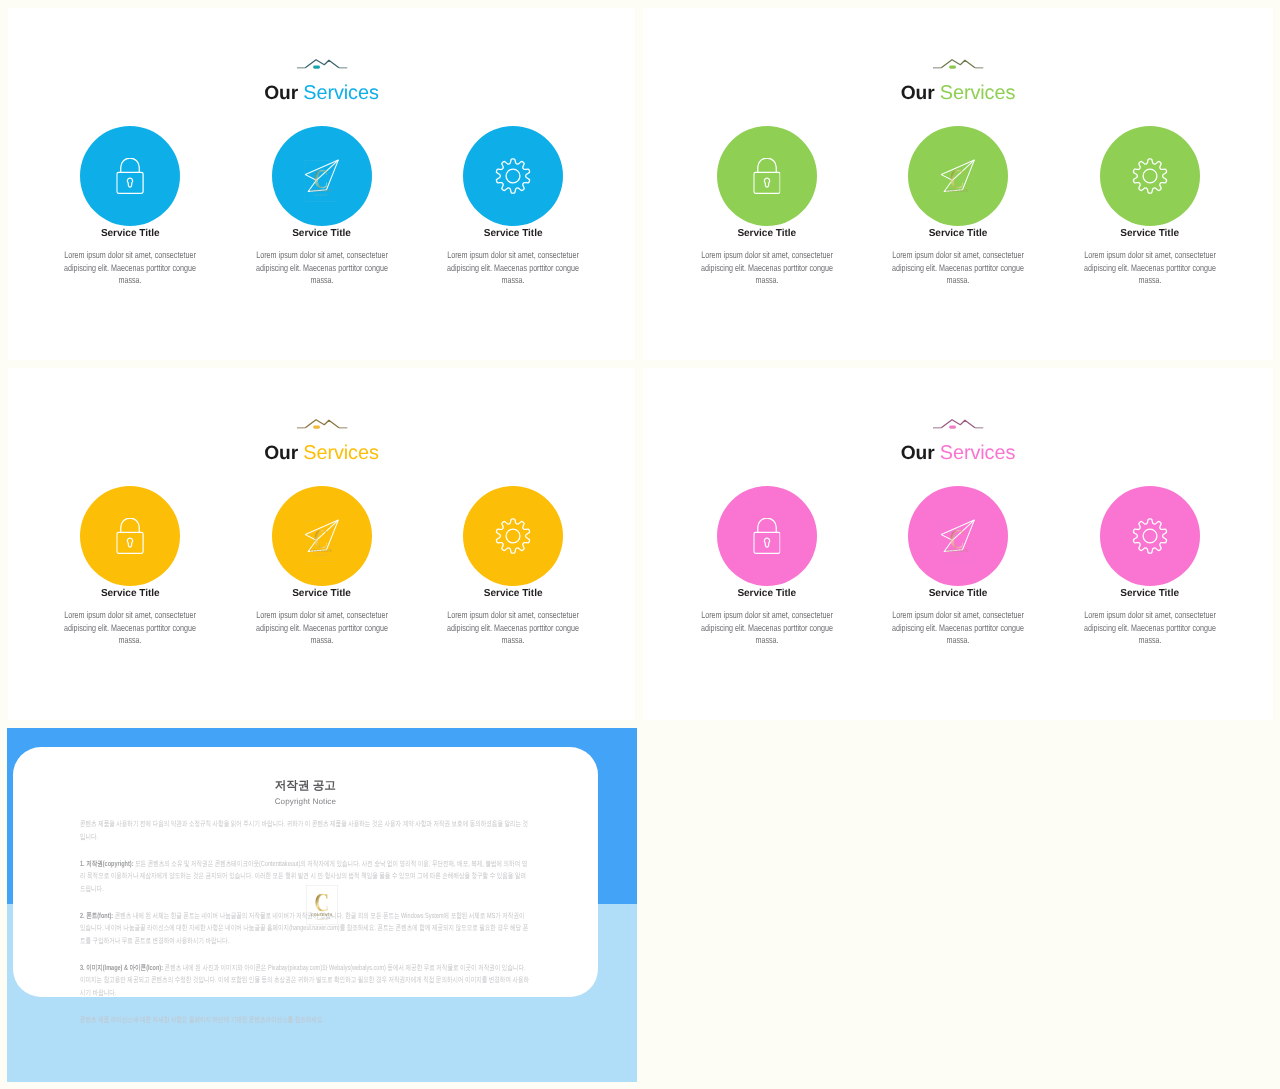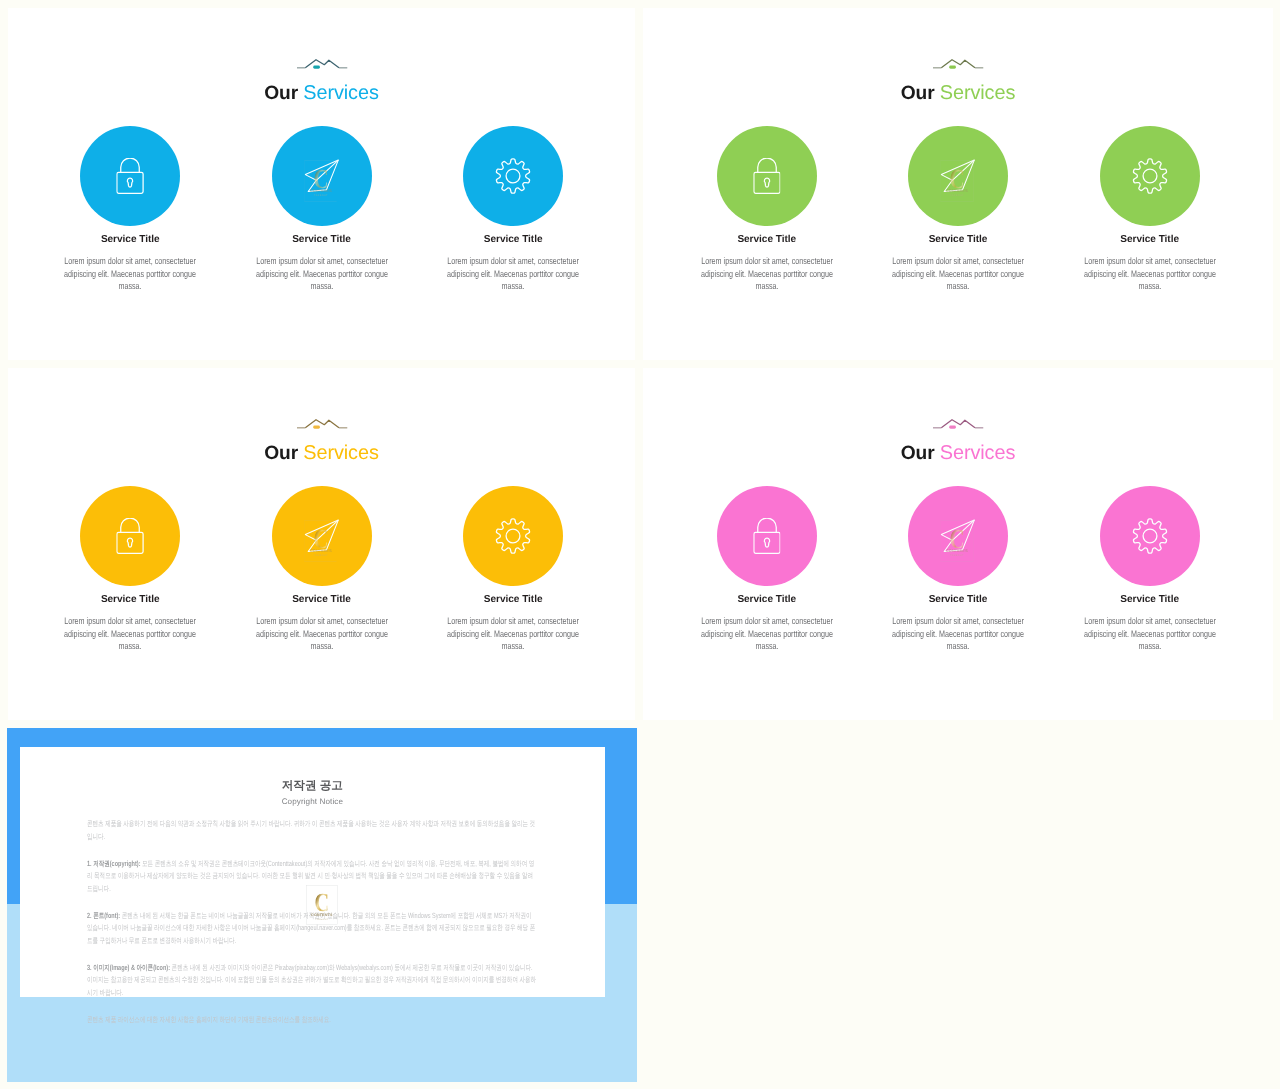--- a/index.html
+++ b/index.html
@@ -19,31 +19,31 @@
   .title .first{font-size:19.2px;letter-spacing:-0.1px;line-height:0;vertical-align:baseline;}
   .title .accent{font-weight:400;font-size:19.9px;letter-spacing:-0.1px;line-height:0;vertical-align:baseline;}
 
   .cards{position:absolute;left:50%;top:118px;width:0;}
   .card{position:absolute;top:0;width:192px;margin-left:-96px;text-align:center;}
   .card.c0{left:-191.3px;}
   .card.c1{left:0px;}
   .card.c2{left:191.7px;}
   .circle{position:relative;margin:0 auto;width:100px;height:100px;border-radius:50%;display:block;}
   .circle svg{position:absolute;left:50%;top:50%;transform:translate(-50%,-50%);}
-  .ctitle{margin-top:9px;font-size:10.1px;font-weight:700;color:#231f20;line-height:10px;letter-spacing:-0.05px;}
+  .ctitle{margin-top:3px;font-size:10.1px;font-weight:700;color:#231f20;line-height:10px;letter-spacing:-0.05px;}
   .cbody{margin-top:10px;font-size:9.4px;color:#6d6e71;line-height:12.7px;width:174px;margin-left:auto;margin-right:auto;
          transform:scaleX(0.765);transform-origin:50% 0;}
 
   
   .wm{position:absolute;left:50%;top:50%;margin-left:-17.4px;margin-top:-15.9px;width:32.8px;height:42.2px;pointer-events:none;}
 
   
   .copy-frame{position:absolute;left:7px;top:728px;width:630px;height:354px;background:#42a3f7;}
   .copy-frame .lower{position:absolute;left:0;top:176.4px;width:100%;height:177.6px;background:#b0def9;}
-  .copy-inner{position:absolute;left:13px;top:19.3px;width:584.7px;height:250px;background:#ffffff;}
+  .copy-inner{position:absolute;left:6px;top:19.3px;width:584.7px;height:250px;background:#ffffff;border-radius:28px;}
   .copy-h1{position:absolute;left:0;right:0;top:39.2px;text-align:center;font-size:11.6px;font-weight:700;color:#58595b;line-height:0;}
   .copy-h2{position:absolute;left:0;right:0;top:55.2px;text-align:center;font-size:8.1px;color:#808285;line-height:0;letter-spacing:.1px;}
   .copy-body{position:absolute;left:66.5px;top:71px;width:615px;font-size:7.55px;line-height:12.4px;color:#c3c4c6;
            transform:scaleX(0.7336);transform-origin:0 0;}
   .copy-body p{margin:0 0 14.8px 0;}
   .copy-body b{font-weight:700;color:#9a9c9e;}
   .copy-wm{position:absolute;left:299.2px;top:156.6px;width:31.7px;height:40px;}
 </style>
 </head>
 <body>

